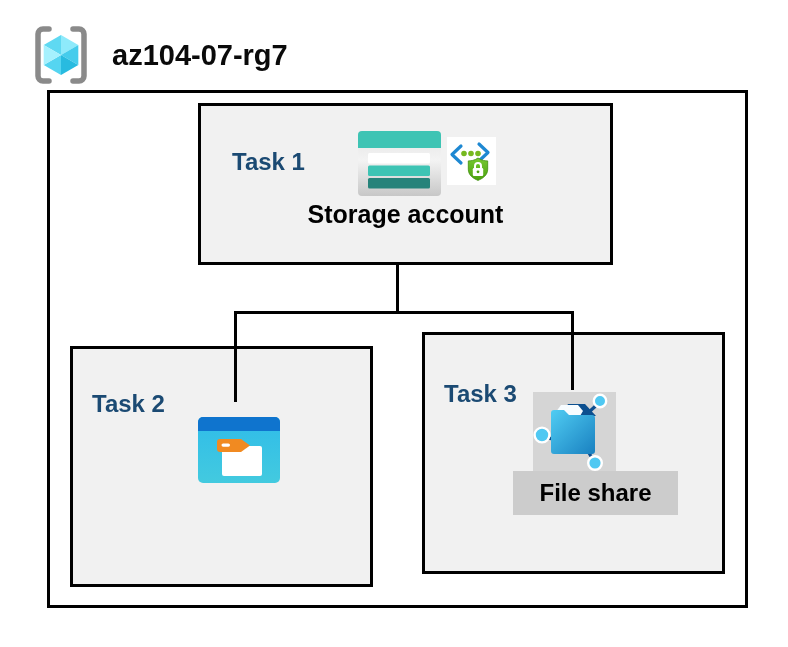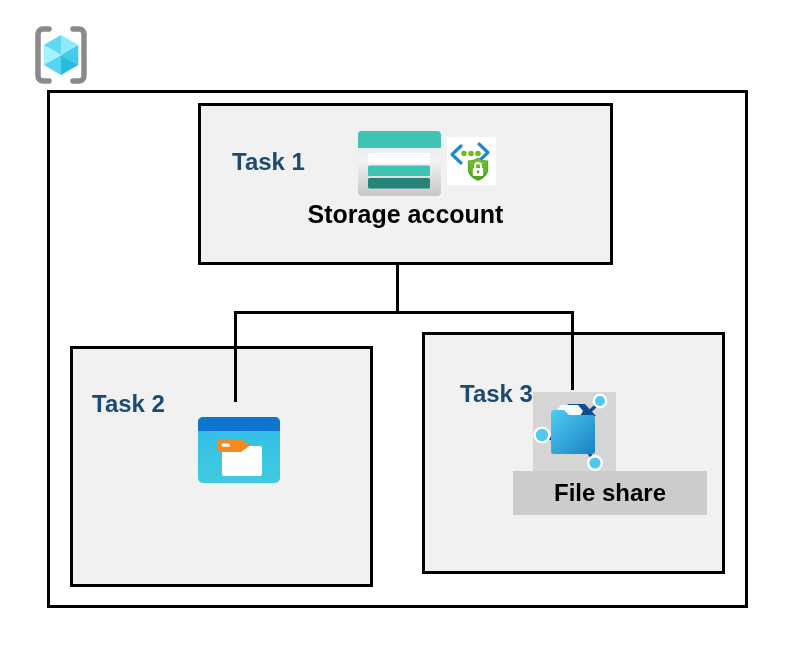--- a/index.html
+++ b/index.html
@@ -22,37 +22,37 @@
     background:#F1F1F1;z-index:1;
   }
   .task1{left:198px;top:103px;width:415px;height:162px;}
   .task2{left:70px;top:346px;width:303px;height:241px;}
   .task3{left:422px;top:332px;width:303px;height:242px;}
   .task-label{
     position:absolute;font-size:24px;font-weight:bold;color:#1B4A73;white-space:nowrap;margin-top:36px;
   }
   .task1 .task-label{left:31px;top:6px;}
   .task2 .task-label{left:19px;top:5px;}
-  .task3 .task-label{left:35px;top:9px;}
+  .task3 .task-label{left:19px;top:9px;}
   .node-label{
     position:absolute;left:0;width:100%;text-align:center;
     font-size:25px;font-weight:bold;color:#000;white-space:nowrap;
   }
   .task1 .node-label{top:94px;}
   .task2 .node-label{top:150px;}
   
   .sa-icon{position:absolute;left:157px;top:25px;width:83px;height:65px;}
   .sas-icon{position:absolute;left:246px;top:31px;width:49px;height:48px;}
   
   .bc-icon{position:absolute;left:125px;top:68px;width:82px;height:66px;}
   
   .fs-plate{position:absolute;left:108px;top:57px;width:83px;height:79px;background:#D5D5D5;}
   .fs-icon{position:absolute;left:0;top:0;width:83px;height:79px;}
   .fs-label-plate{
-    position:absolute;left:88px;top:136px;width:194px;height:44px;background:#CCCCCC;
+    position:absolute;left:88px;top:136px;width:165px;height:44px;background:#CCCCCC;
     display:flex;align-items:center;justify-content:center;
   }
   .fs-label-plate .node-label{position:static;width:auto;font-size:24px;}
   
   .connector{position:absolute;background:#000;z-index:5;}
   .conn-v1{left:396px;top:264px;width:3px;height:50px;}
   .conn-h {left:234px;top:311px;width:340px;height:3px;}
   .conn-v2{left:234px;top:311px;width:3px;height:91px;}
   .conn-v3{left:571px;top:311px;width:3px;height:79px;}
 </style>
@@ -65,20 +65,21 @@
     <svg class="rg-icon" viewBox="0 0 62 62">
       <path d="M19 5 H13 a5 5 0 0 0 -5 5 v42 a5 5 0 0 0 5 5 h6" fill="none" stroke="#8A8A8A" stroke-width="5.5" stroke-linecap="round"></path>
       <path d="M43 5 h6 a5 5 0 0 1 5 5 v42 a5 5 0 0 1 -5 5 h-6" fill="none" stroke="#8A8A8A" stroke-width="5.5" stroke-linecap="round"></path>
       <polygon points="31,11 13.7,21 31,31" fill="#5FD9F2"></polygon>
       <polygon points="31,11 48.3,21 31,31" fill="#8EEAFB"></polygon>
       <polygon points="48.3,21 48.3,41 31,31" fill="#45CCEC"></polygon>
       <polygon points="48.3,41 31,51 31,31" fill="#28BBE0"></polygon>
       <polygon points="31,51 13.7,41 31,31" fill="#55D5F1"></polygon>
       <polygon points="13.7,41 13.7,21 31,31" fill="#A6F1FE"></polygon>
     </svg>
+    <div class="rg-title">az104-07-rg7</div>
   </div>
 
   <div class="outer-frame"></div>
 
   <div class="task-box task1">
     <div class="task-label">Task 1</div>
 
     <svg class="sa-icon" viewBox="0 0 83 65">
       <defs>
         <linearGradient id="sa-body" x1="0" y1="0" x2="0" y2="1">

